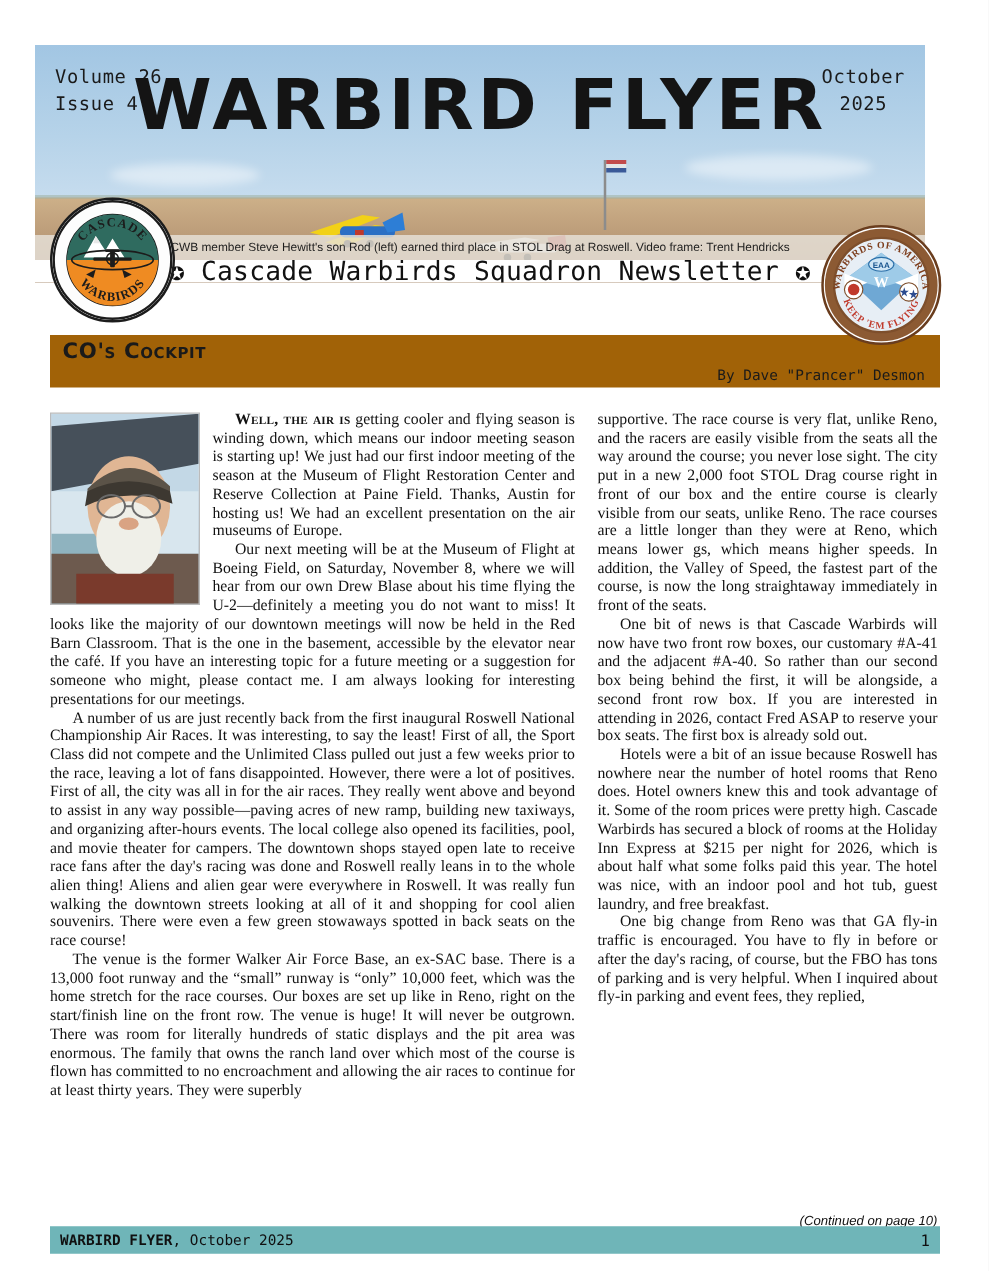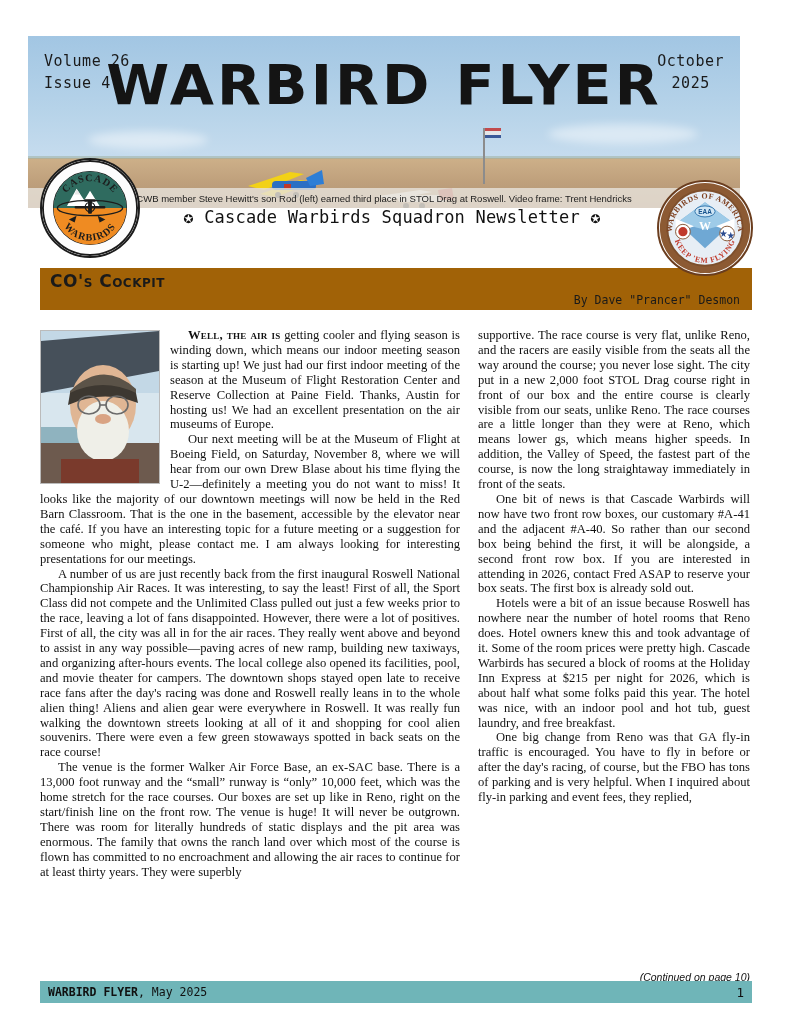--- a/index.html
+++ b/index.html
@@ -153,21 +153,21 @@
     left: 0; right: 0;
     top: 172px;
     height: 18px;
     background: #ffffff;
     display: flex;
     align-items: center;
     justify-content: center;
   }
   .subtitle-text {
     font-family: "DejaVu Sans Mono", monospace;
-    font-size: 17px;
+    font-size: 21px;
     color: #111;
     letter-spacing: .2px;
     white-space: nowrap;
     margin-left: 16px;
   }
 
   
   .logo-left {
     position: absolute;
     left: 40px;
@@ -443,17 +443,17 @@
 
   <div class="col col-right">
     <p class="noindent">supportive. The race course is very flat, unlike Reno, and the racers are easily visible from the seats all the way around the course; you never lose sight. The city put in a new 2,000 foot STOL Drag course right in front of our box and the entire course is clearly visible from our seats, unlike Reno. The race courses are a little longer than they were at Reno, which means lower gs, which means higher speeds. In addition, the Valley of Speed, the fastest part of the course, is now the long straightaway immediately in front of the seats.</p>
     <p>One bit of news is that Cascade Warbirds will now have two front row boxes, our customary #A-41 and the adjacent #A-40. So rather than our second box being behind the first, it will be alongside, a second front row box. If you are interested in attending in 2026, contact Fred ASAP to reserve your box seats. The first box is already sold out.</p>
     <p>Hotels were a bit of an issue because Roswell has nowhere near the number of hotel rooms that Reno does. Hotel owners knew this and took advantage of it. Some of the room prices were pretty high. Cascade Warbirds has secured a block of rooms at the Holiday Inn Express at $215 per night for 2026, which is about half what some folks paid this year. The hotel was nice, with an indoor pool and hot tub, guest laundry, and free breakfast.</p>
     <p>One big change from Reno was that GA fly-in traffic is encouraged. You have to fly in before or after the day's racing, of course, but the FBO has tons of parking and is very helpful. When I inquired about fly-in parking and event fees, they replied,</p>
     <div class="continued">(Continued on page 10)</div>
   </div>
 
   <div class="footer">
-    <div class="footer-left"><b>WARBIRD FLYER</b><span>, May 2025</span></div>
+    <div class="footer-left"><b>WARBIRD FLYER</b><span>, October 2025</span></div>
     <div class="footer-right">1</div>
   </div>
 
 </div>
 
 </body></html>

